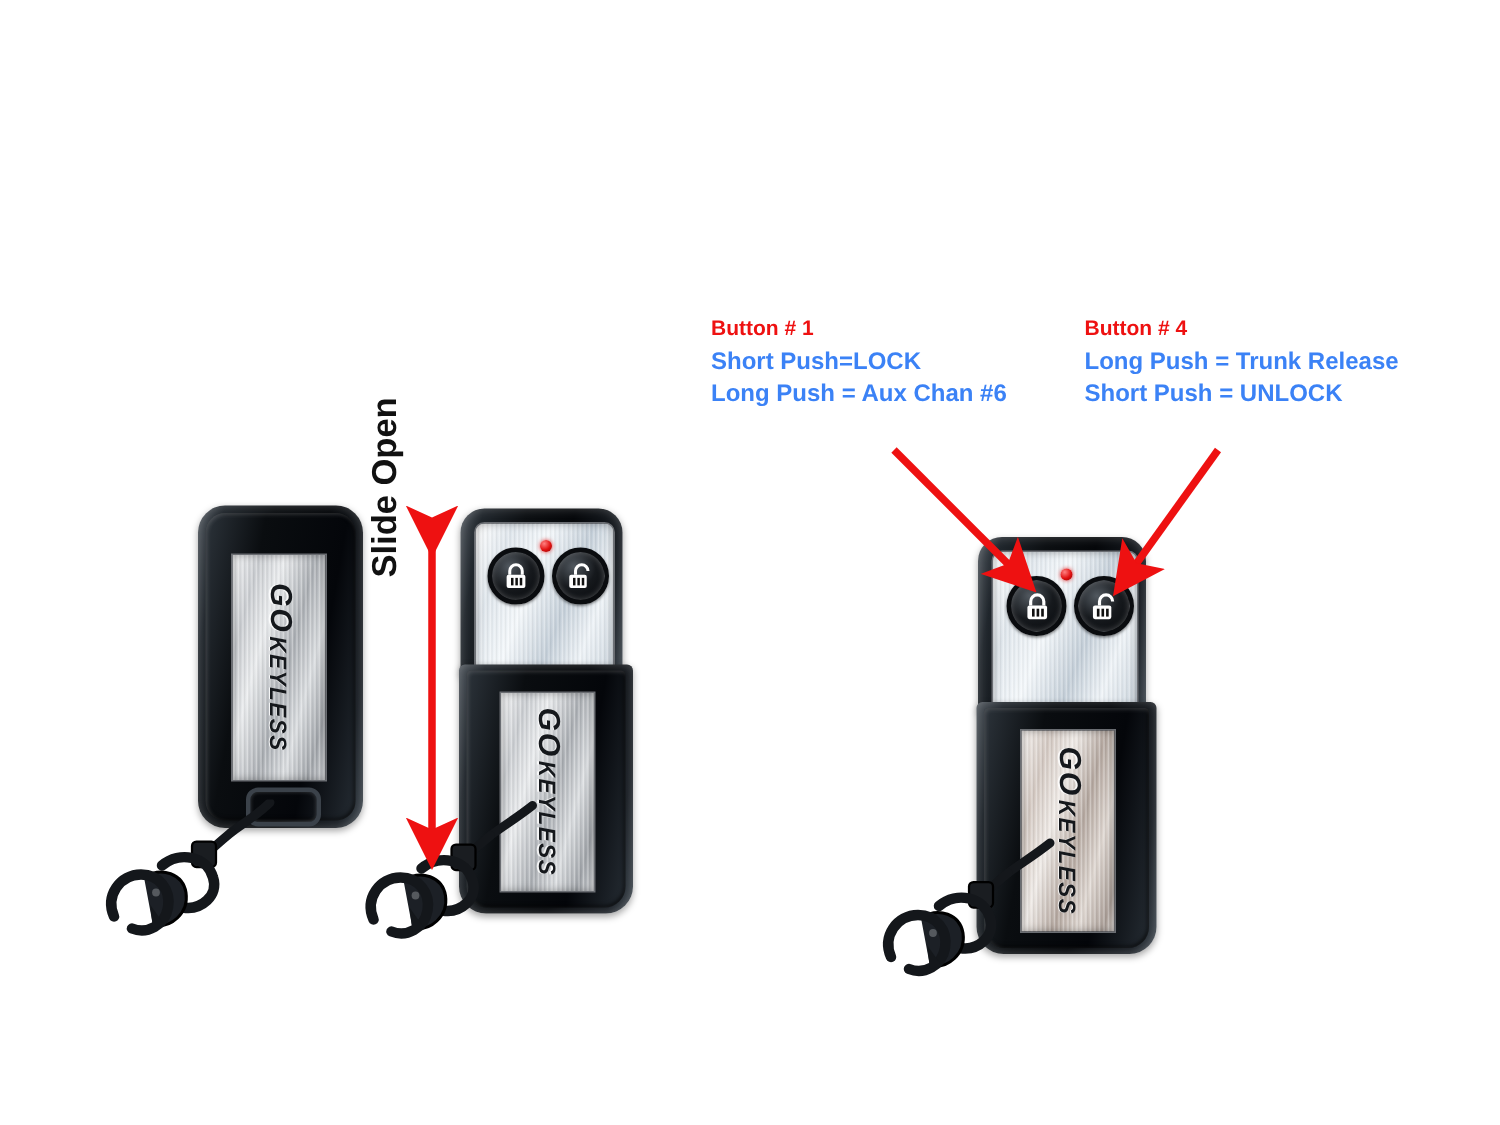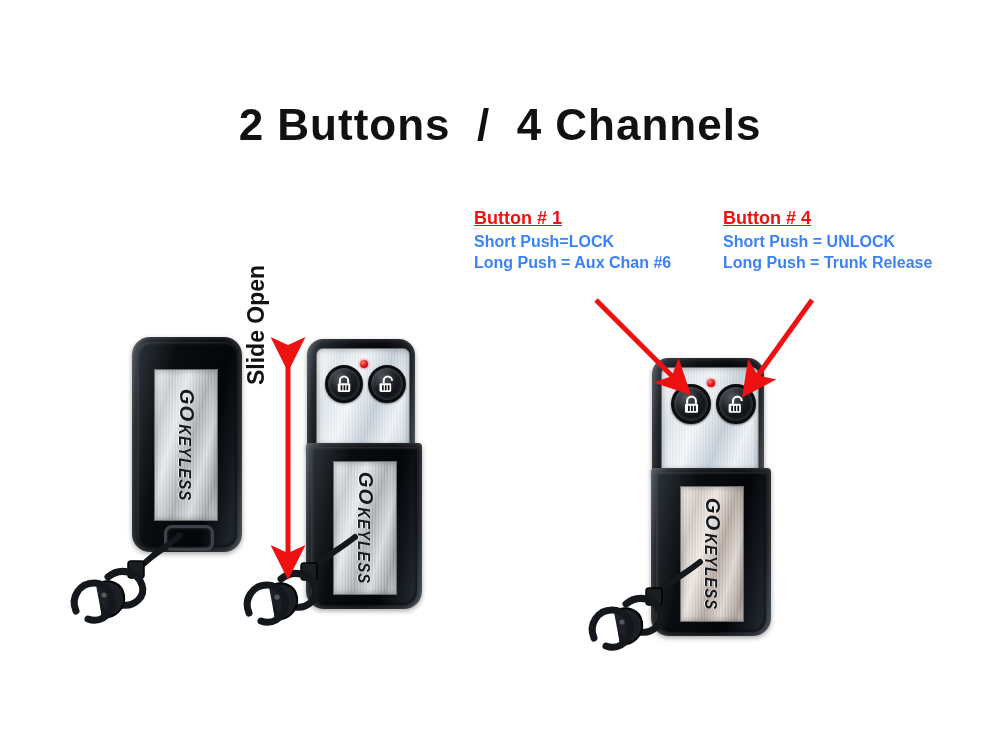--- a/index.html
+++ b/index.html
@@ -20,22 +20,22 @@
     font-size:44px;
     font-weight:bold;
     letter-spacing:1px;
     color:#111111;
     white-space:pre;
   }
 
   
   .callout{position:absolute;}
   .callout .c-head{
-    font-size:18px;font-weight:bold;color:#ee1111;
-    margin:0 0 3px 0;line-height:20px;white-space:nowrap;text-decoration:underline;
+    font-size:14px;font-weight:bold;color:#ee1111;
+    margin:0 0 3px 0;line-height:20px;white-space:nowrap;
   }
   .callout .c-line{
     font-size:16px;font-weight:bold;color:#3b82f6;
     line-height:21px;white-space:nowrap;
   }
   #callout-1{left:474px;top:208px;}
   #callout-2{left:723px;top:208px;}
 
   
   .slide-label{
@@ -157,32 +157,31 @@
 
   
   .clasp{position:absolute;}
   .clasp svg{display:block;}
 </style>
 </head>
 <body>
 
 <div id="stage">
 
-  <div class="title">2 Buttons  /  4 Channels</div>
 
   <div class="callout" id="callout-1">
     <div class="c-head">Button # 1</div>
     <div class="c-line">Short Push=LOCK</div>
     <div class="c-line">Long Push = Aux Chan #6</div>
   </div>
 
   <div class="callout" id="callout-2">
     <div class="c-head">Button # 4</div>
+    <div class="c-line">Long Push = Trunk Release</div>
     <div class="c-line">Short Push = UNLOCK</div>
-    <div class="c-line">Long Push = Trunk Release</div>
   </div>
 
   <div class="slide-label">Slide Open</div>
 
   <div class="fob" id="fob-closed" style="left:132px;top:337px;width:110px;height:240px;">
 
     <div class="shell" style="left:0;top:0;width:110px;height:215px;"></div>
     <div class="shell-inner" style="left:5px;top:5px;width:100px;height:205px;"></div>
 
     <div class="plate" style="left:22px;top:32px;width:62px;height:150px;">

